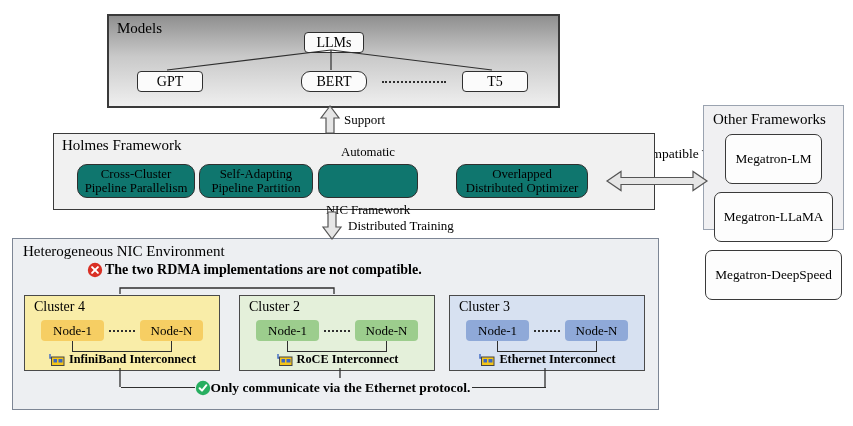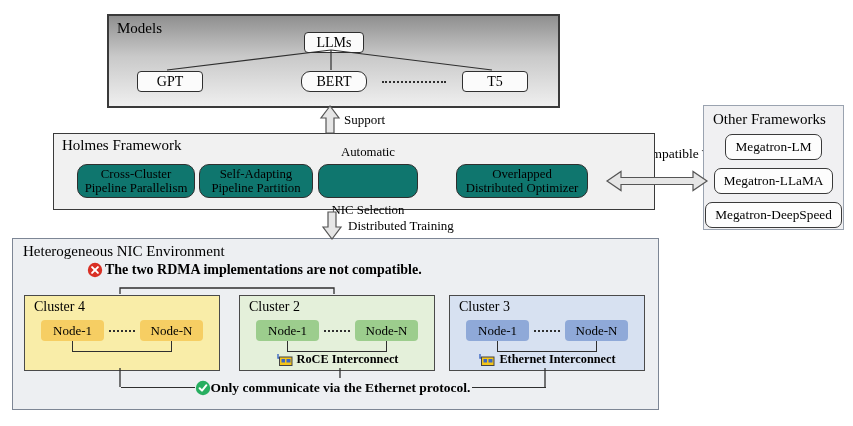--- a/index.html
+++ b/index.html
@@ -36,21 +36,21 @@
   .flow-label{font-size:13px;}
   .support-label{left:344px;top:112px;}
   .dist-label{left:348px;top:218px;}
   .compat-label{left:608px;top:146px;width:100px;text-align:center;font-size:13.5px;padding-left:24px;}
 
   
   .other-box{left:703px;top:105px;width:139px;height:123px;border:1.2px solid #9aa3b0;background:#f0f0f2;
              display:flex;flex-direction:column;align-items:center;}
   .other-title{align-self:flex-start;margin:5px 0 6px 9px;font-size:15px;}
   .fw-item{background:#fdfdfd;border:1.4px solid #3a3a3a;border-radius:7px;height:21px;
-           display:flex;align-items:center;justify-content:center;padding:4px 9px;
+           display:flex;align-items:center;justify-content:center;padding:16px 9px;
            font-size:13.3px;margin-bottom:8px;white-space:nowrap;}
 
   
   .env-box{left:12px;top:238px;width:645px;height:170px;border:1.6px solid #7d8695;background:#edeff2;}
   .env-title{left:10px;top:4px;}
   .warn-row{left:74px;top:23px;display:flex;align-items:center;gap:2px;}
   .warn-text{font-size:14px;font-weight:bold;}
   .cluster{top:56px;width:194px;height:74px;border:1.6px solid #4a4a4a;}
   .c0{left:11px;} .c1{left:226px;} .c2{left:436px;}
   .cluster-title{position:absolute;left:9px;top:3px;font-size:14px;}
@@ -109,21 +109,21 @@
     <div class="abs feature f0">
       <span>Cross-Cluster</span>
       <span>Pipeline Parallelism</span>
     </div>
     <div class="abs feature f1">
       <span>Self-Adapting</span>
       <span>Pipeline Partition</span>
     </div>
     <div class="abs feature f2">
       <span>Automatic</span>
-      <span>NIC Selection</span>
+      <span>NIC Framework</span>
     </div>
     <div class="abs feature f3">
       <span>Overlapped</span>
       <span>Distributed Optimizer</span>
     </div>
   </div>
 
   <div class="abs other-box">
     <div class="other-title">Other Frameworks</div>
     <div class="fw-item">Megatron-LM</div>
@@ -144,20 +144,29 @@
     </div>
 
     <div class="abs section-title env-title">Heterogeneous NIC Environment</div>
 
     <div class="abs cluster c0" style="background-color: rgb(249, 237, 168);">
       <div class="cluster-title">Cluster 4</div>
       <div class="node node-1" style="background-color: rgb(246, 206, 99);">Node-1</div>
       <div class="node-dots"></div>
       <div class="node node-n" style="background-color: rgb(246, 206, 99);">Node-N</div>
       <div class="node-bracket"></div>
+      <div class="ic-row">
+        <svg width="17" height="14" viewBox="0 0 17 14">
+          <polyline points="2,1 2,5 4,5" fill="none" stroke="#3b66c4" stroke-width="1.4"></polyline>
+          <rect x="3.5" y="4" width="12.5" height="8.5" fill="#f5c518" stroke="#444" stroke-width="1"></rect>
+          <rect x="5.5" y="6" width="3.5" height="3.5" fill="#3b66c4"></rect>
+          <rect x="10.5" y="6" width="4" height="3.5" fill="#3b66c4"></rect>
+        </svg>
+        <span class="ic-label">InfiniBand Interconnect</span>
+      </div>
     </div>
 
     <div class="abs cluster c1" style="background-color: rgb(228, 240, 218);">
       <div class="cluster-title">Cluster 2</div>
       <div class="node node-1" style="background-color: rgb(156, 205, 141);">Node-1</div>
       <div class="node-dots"></div>
       <div class="node node-n" style="background-color: rgb(156, 205, 141);">Node-N</div>
       <div class="node-bracket"></div>
       <div class="ic-row">
         <svg width="17" height="14" viewBox="0 0 17 14">

